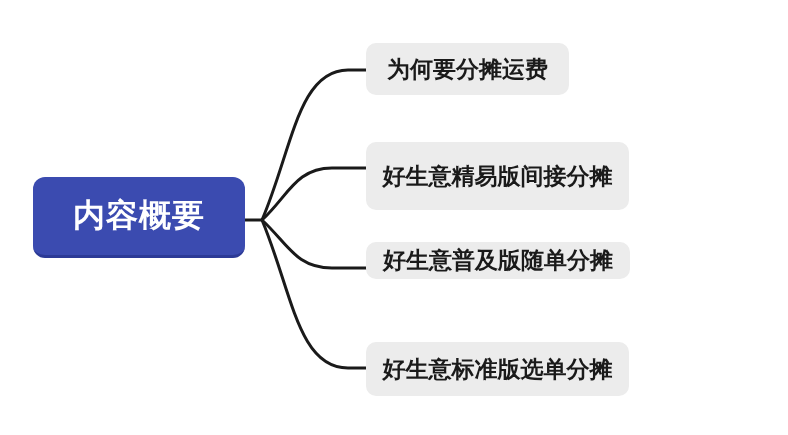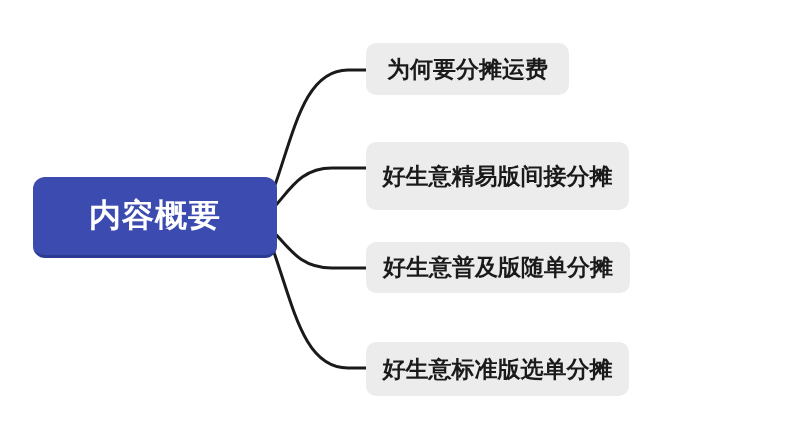--- a/index.html
+++ b/index.html
@@ -33,41 +33,41 @@
     display: flex;
     align-items: center;
     justify-content: center;
     box-sizing: border-box;
     cursor: default;
     white-space: nowrap;
   }
   .root-node {
     left: 33px;
     top: 177px;
-    width: 244px;
+    width: 212px;
     height: 81px;
     background: #3b4bb0;
     border-bottom: 3px solid #2c3a96;
     border-radius: 12px;
     color: #ffffff;
     font-size: 32px;
     font-weight: bold;
     letter-spacing: 1px;
   }
   .branch-node {
     left: 366px;
     background: #ececec;
     border-radius: 10px;
     color: #1a1a1a;
     font-size: 23px;
     font-weight: bold;
   }
   .branch-1 { top: 43px;  width: 203px; height: 52px; }
   .branch-2 { top: 142px; width: 263px; height: 68px; }
-  .branch-3 { top: 242px; width: 264px; height: 51px; }
+  .branch-3 { top: 242px; width: 264px; height: 37px; }
   .branch-4 { top: 342px; width: 263px; height: 54px; align-items: center; }
 </style>
 </head>
 <body>
 
 <div class="canvas">
 
   <svg class="connectors" viewBox="0 0 788 435" xmlns="http://www.w3.org/2000/svg">
     <path d="M245,220 L262,220"></path>
     <path d="M262,220 C292,150 298,70 348,70 L375,70"></path>

